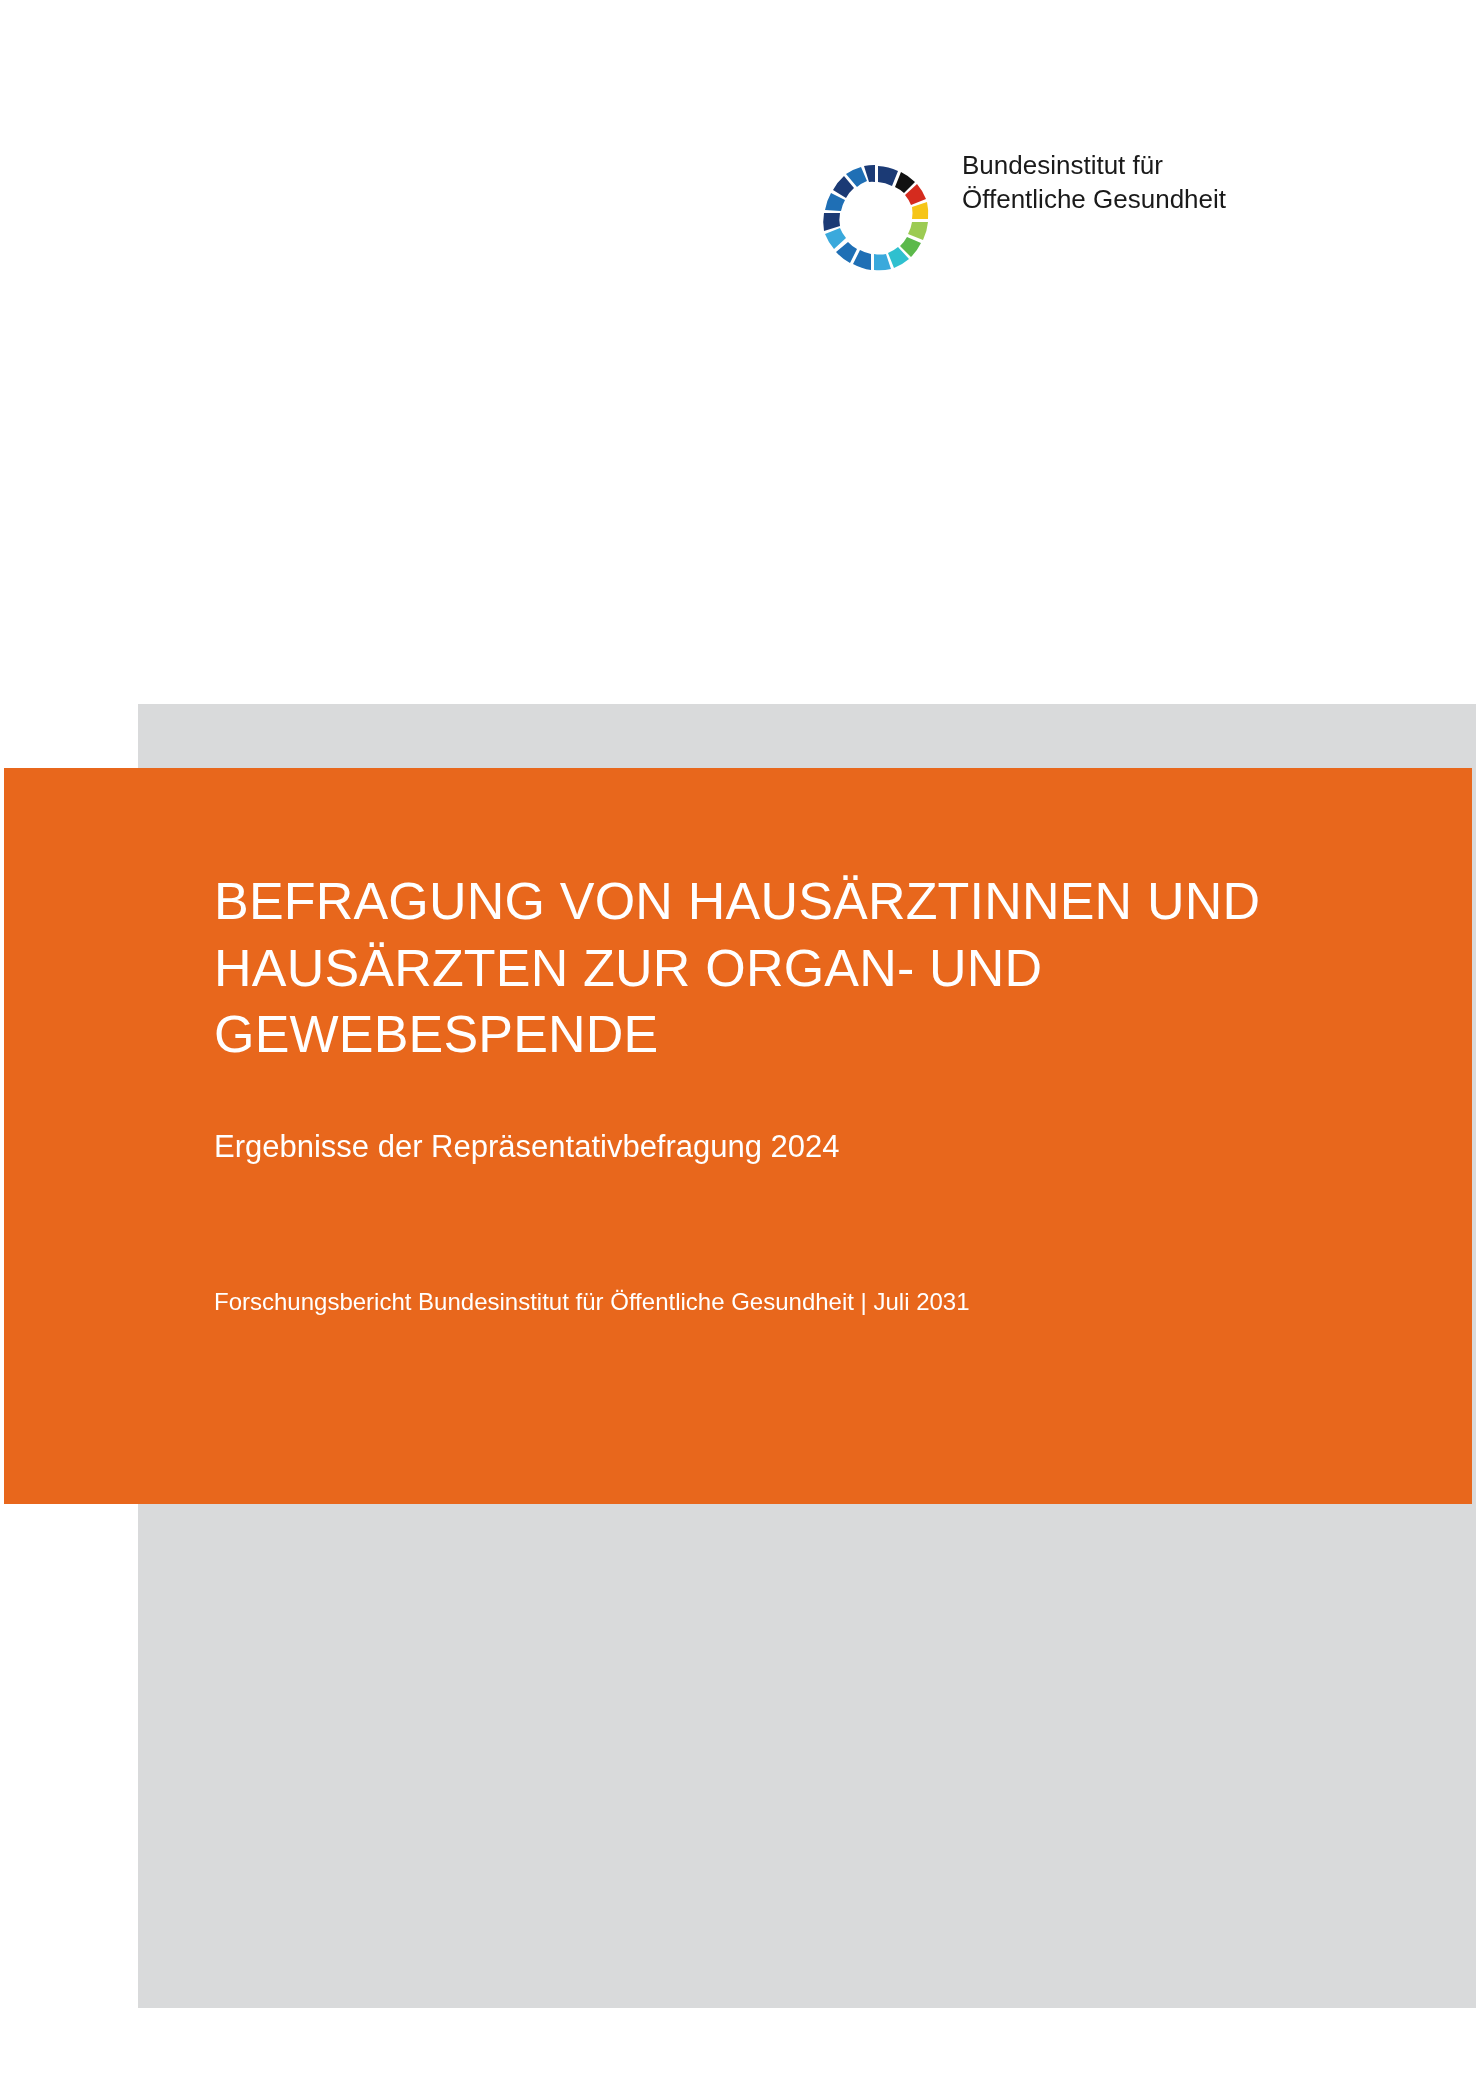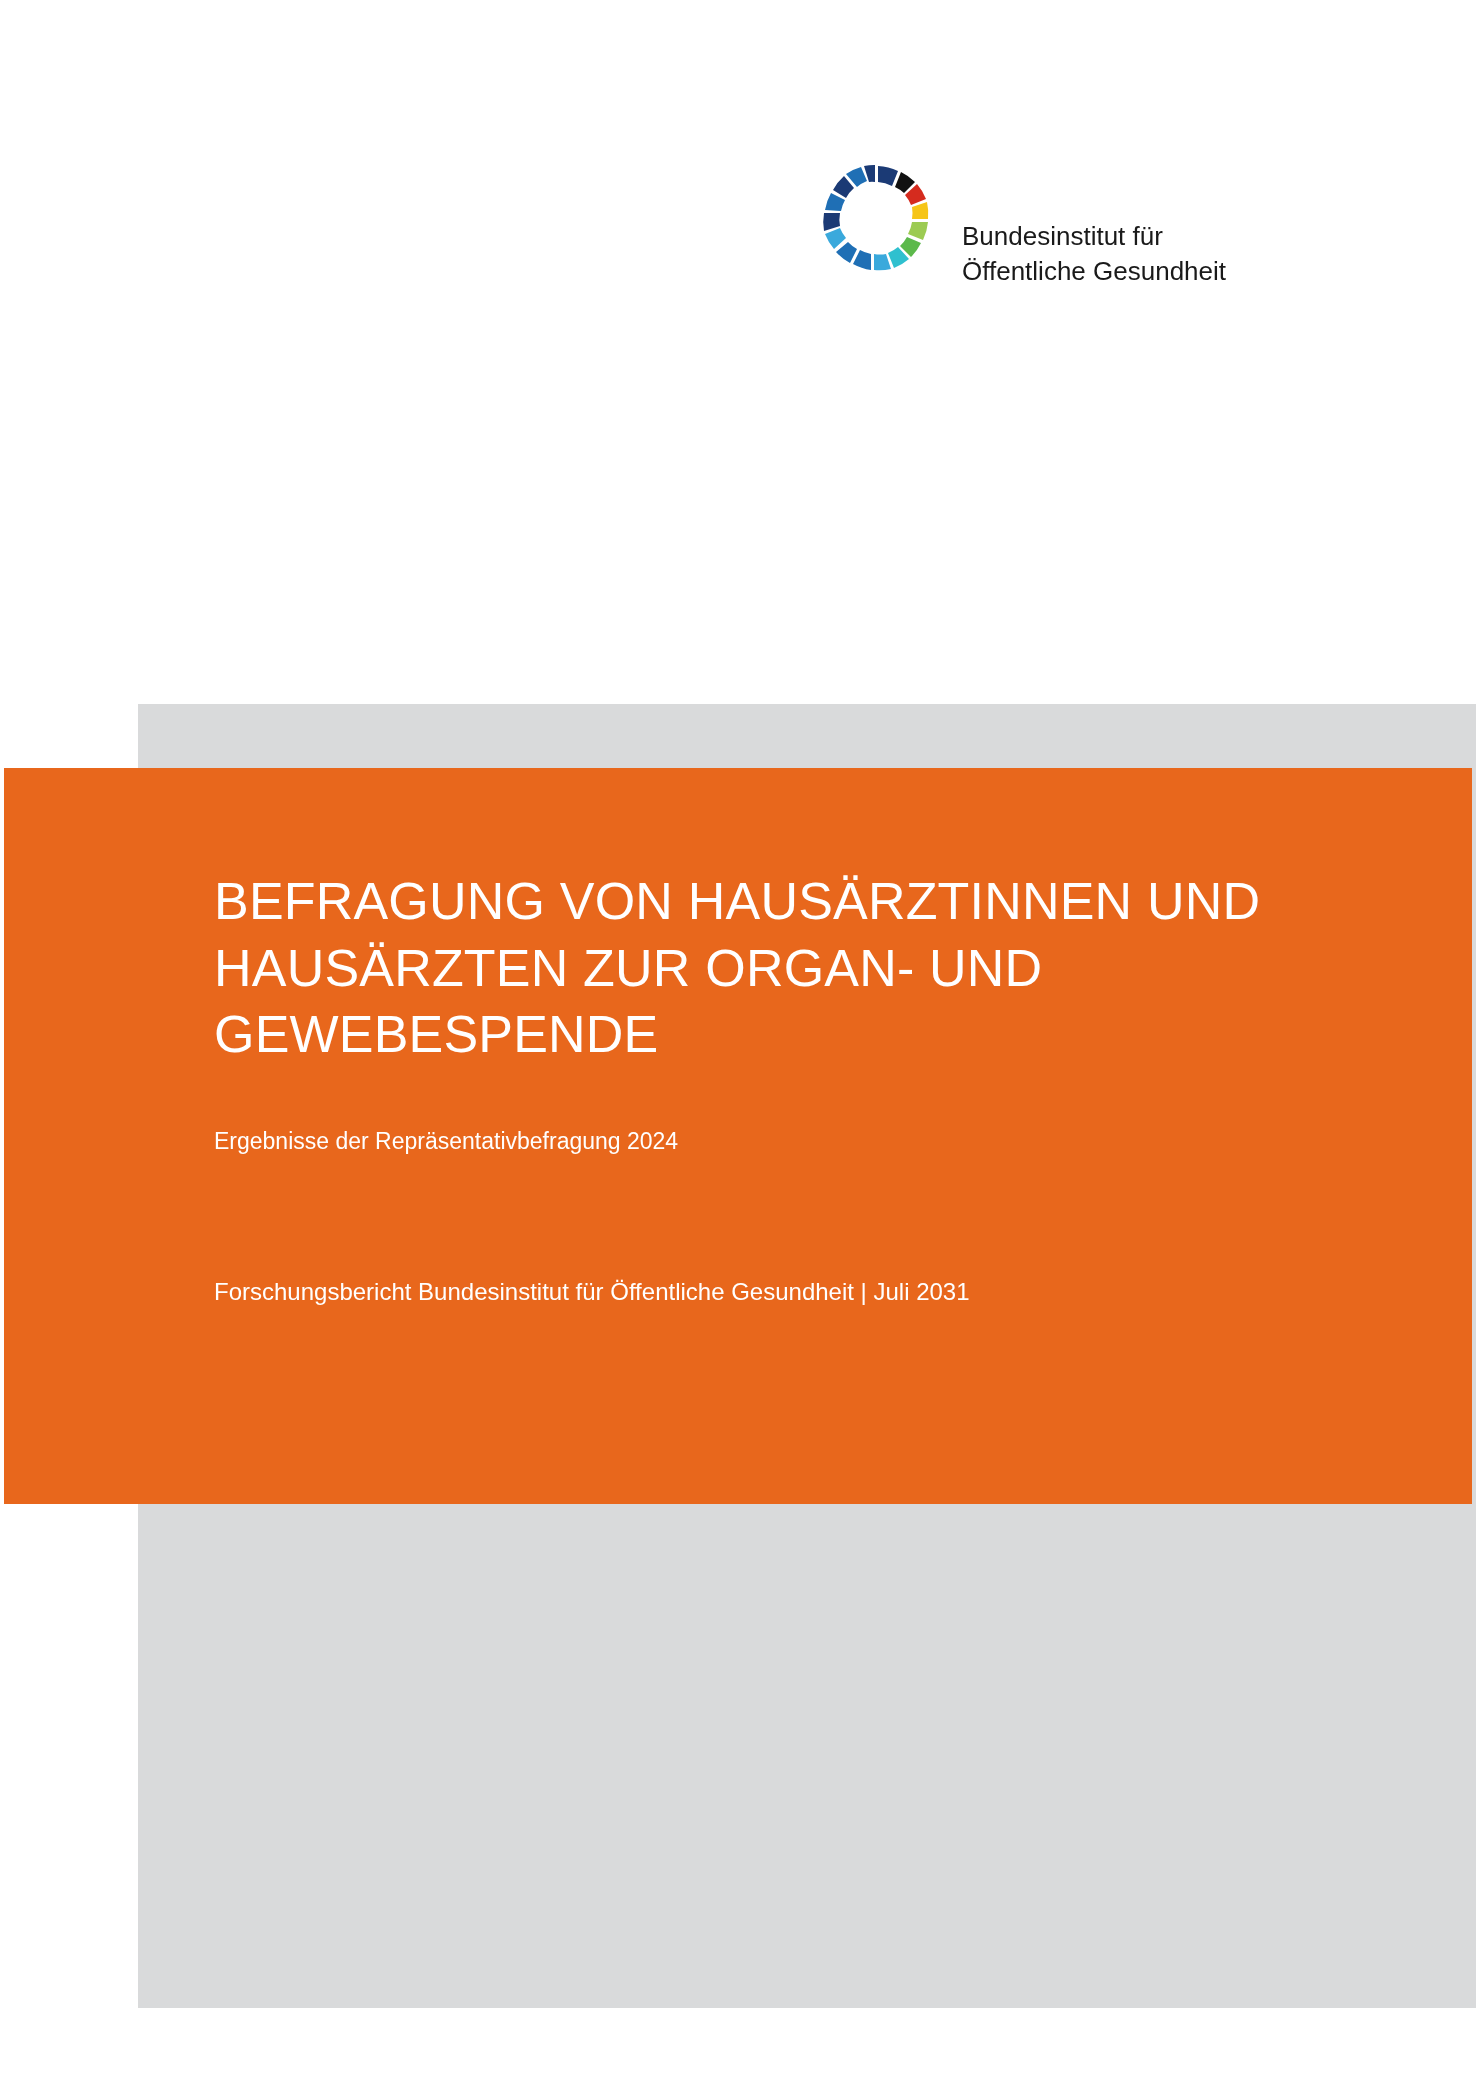--- a/index.html
+++ b/index.html
@@ -15,21 +15,21 @@
     font-family: "Liberation Sans", sans-serif;
     color: #1a1a1a;
   }
 
   
   .logo-block {
     position: absolute;
     left: 812px;
     top: 148px;
     display: flex;
-    align-items: flex-end;
+    align-items: flex-start;
     gap: 22px;
   }
   .logo-mark {
     width: 128px;
     height: 140px;
     position: relative;
     flex: 0 0 auto;
   }
   .logo-mark svg { display: block; }
   .logo-text {
@@ -72,21 +72,21 @@
     line-height: 1.28;
     font-weight: 400;
     color: #ffffff;
     letter-spacing: 0.2px;
     margin: 0;
     max-width: 1090px;
   }
 
   .doc-subtitle {
     margin: 58px 0 0 0;
-    font-size: 23px;
+    font-size: 31px;
     font-weight: 400;
     color: #ffffff;
     line-height: 1.35;
   }
 
   .doc-footline {
     margin: 118px 0 0 0;
     font-size: 24px;
     color: #ffffff;
     line-height: 1.4;

